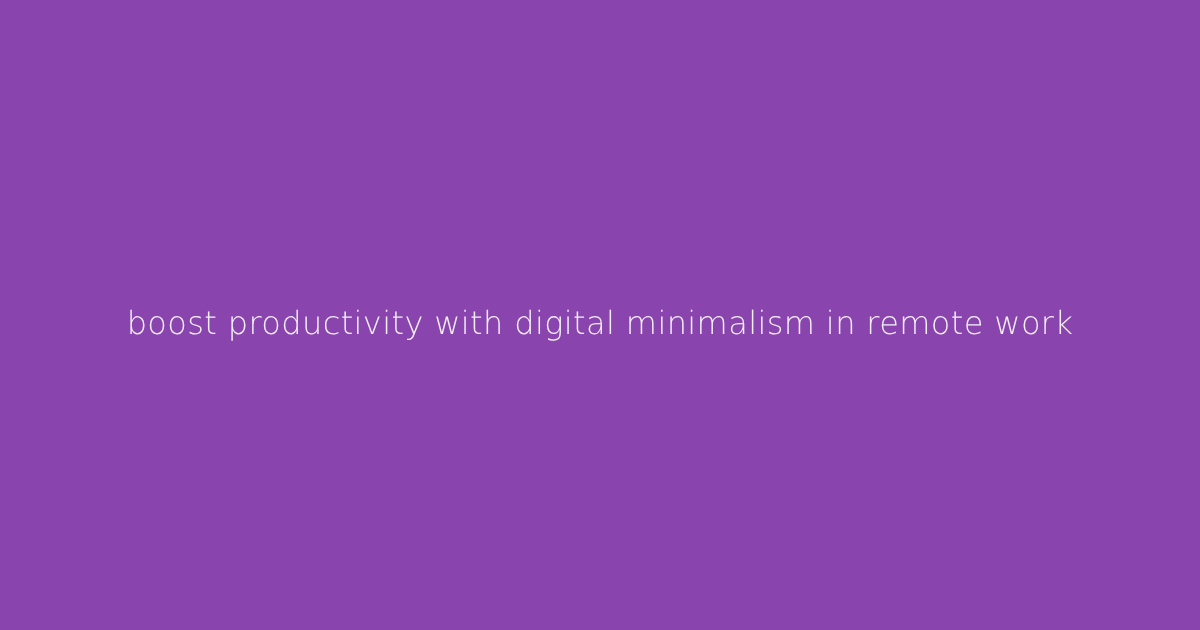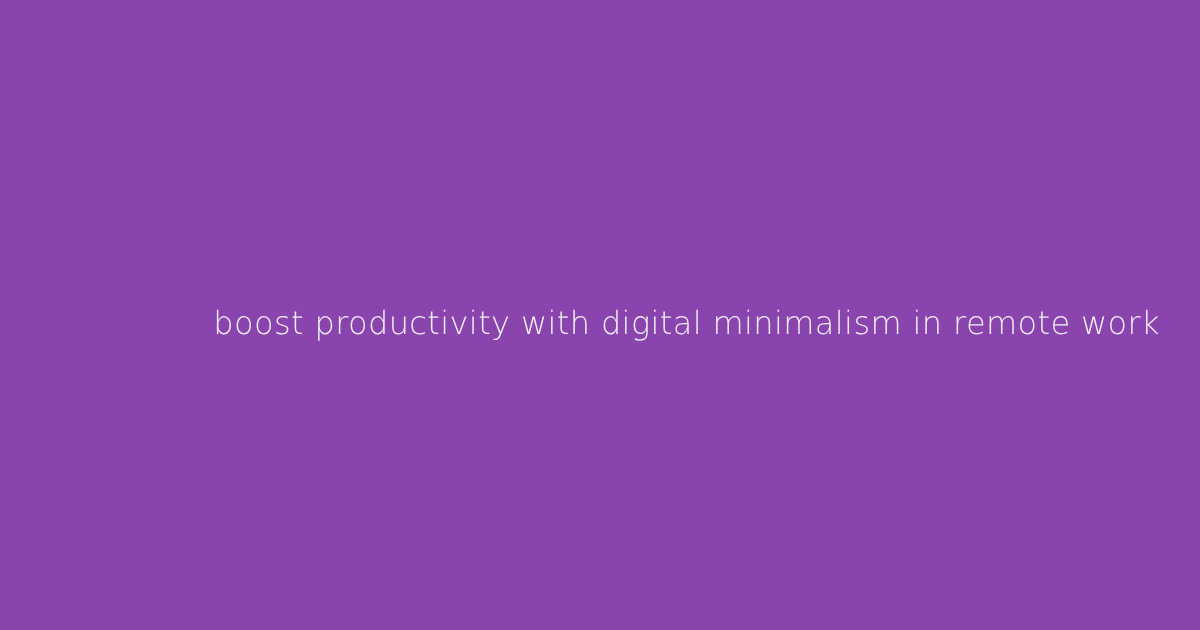--- a/index.html
+++ b/index.html
@@ -23,21 +23,21 @@
     display: flex;
     align-items: center;
     justify-content: center;
     box-sizing: border-box;
   }
 
   #card-content {
     width: 100%;
     display: flex;
     align-items: center;
-    justify-content: flex-end;
+    justify-content: center;
     padding: 0 40px;
     box-sizing: border-box;
   }
 
   #headline {
     font-family: "DejaVu Sans", "Liberation Sans", sans-serif;
     font-size: 32px;
     font-weight: 300;
     font-style: normal;
     line-height: 1.25;

